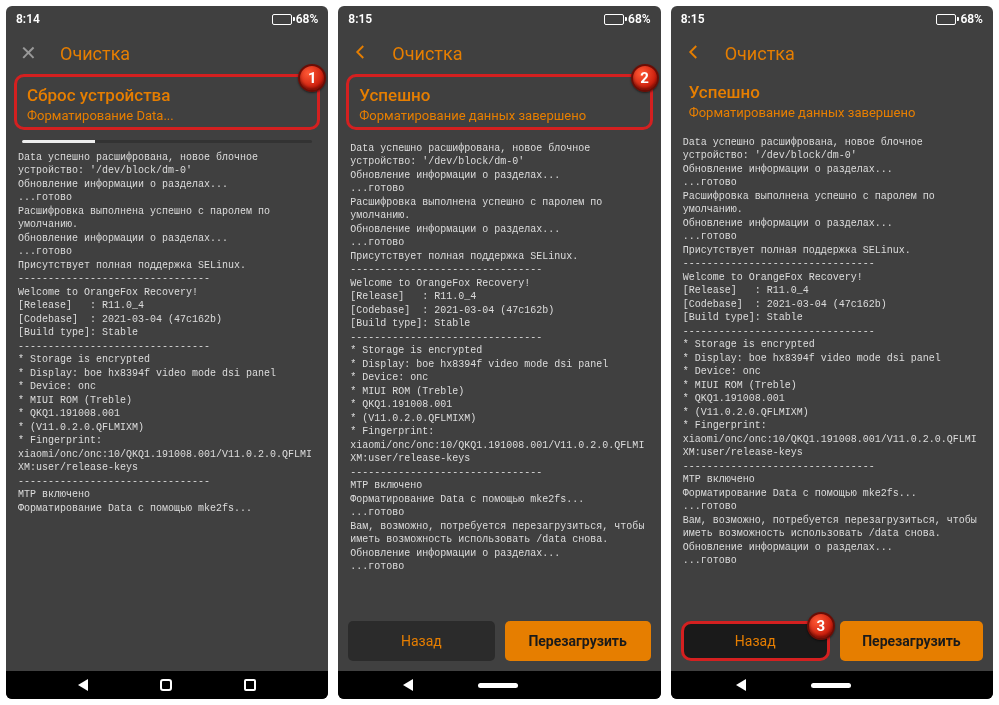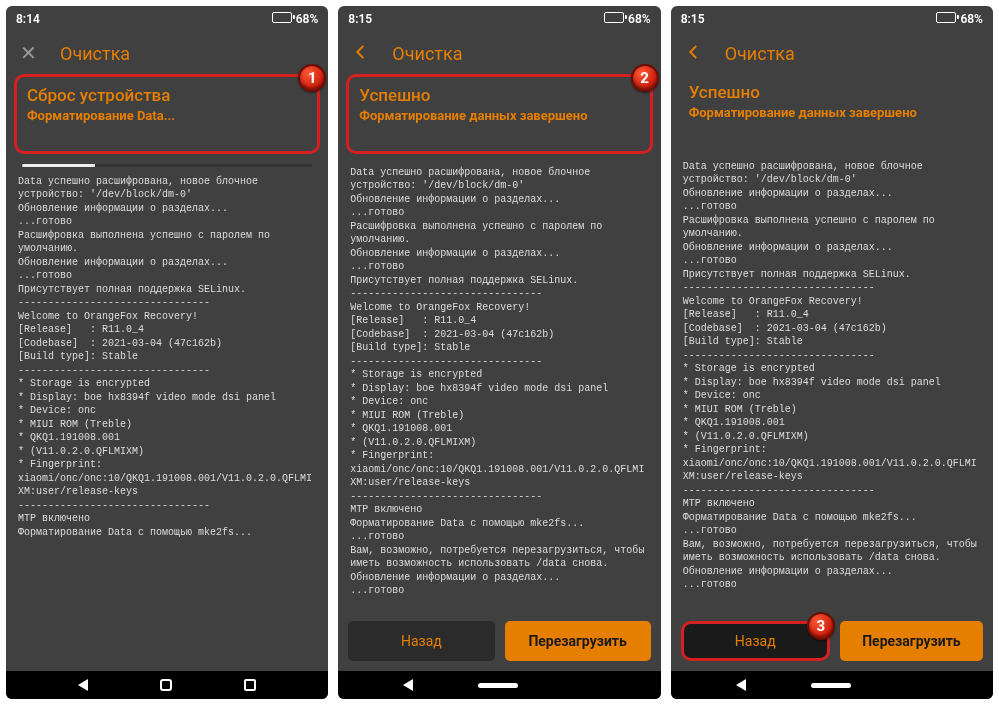--- a/index.html
+++ b/index.html
@@ -32,20 +32,21 @@
     display: flex;
     align-items: center;
     justify-content: space-between;
     padding: 0 10px;
     font-size: 12px;
     font-weight: 600;
     color: #fff;
   }
   .status-right {
     display: flex;
+    align-items: center;
     gap: 4px;
   }
   .battery-icon {
     width: 20px;
     height: 11px;
     border: 1.5px solid #fff;
     border-radius: 2px;
     position: relative;
   }
   .battery-icon::after {
@@ -83,37 +84,36 @@
   .header-title {
     color: #e67e00;
     font-size: 18px;
     font-weight: 400;
   }
   .banner-wrap {
     position: relative;
     margin: 0 8px 4px 8px;
   }
   .banner {
-    padding: 8px 10px 26px 10px;
+    padding: 8px 10px 2px 10px;
     line-height: 1.25;
   }
   .banner.highlighted {
     border: 3px solid #d42020;
     border-radius: 10px;
   }
   .banner-title {
     color: #e67e00;
     font-size: 17px;
     font-weight: 500;
     margin-bottom: 2px;
   }
   .banner-sub {
     color: #e67e00;
     font-size: 13px;
-    font-weight: bold;
   }
   .progress-track {
     margin: 6px 16px 0 16px;
     height: 3px;
     background: #333;
     border-radius: 2px;
     overflow: hidden;
   }
   .progress-fill {
     height: 100%;

